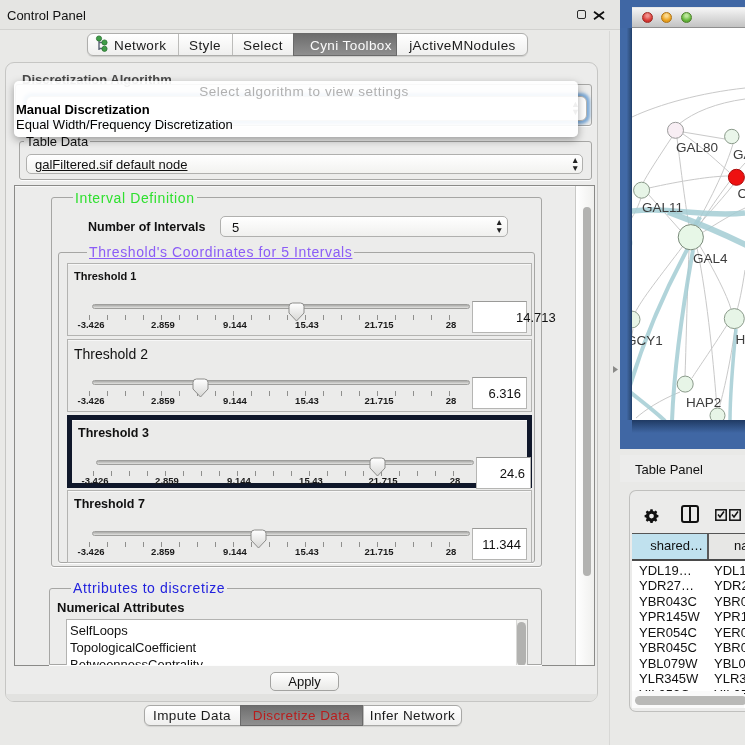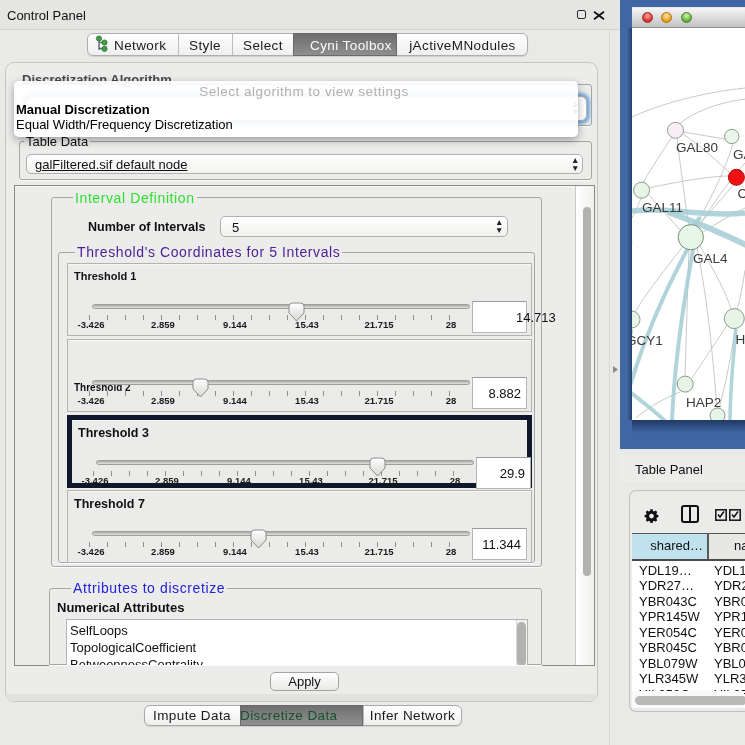--- a/index.html
+++ b/index.html
@@ -58,21 +58,21 @@
 
 <div class="abs etch" style="left:51px;top:197px;width:491px;height:370px;"></div>
 <div class="gtitle" style="left:54px;top:191px;color:#2fe02f;">Interval Definition</div>
 
 <div class="abs" style="left:88px;top:220px;font-size:12.5px;font-weight:bold;color:#111;">Number of Intervals</div>
 <div class="abs" style="left:220px;top:216px;width:288px;height:21px;background:linear-gradient(#ffffff,#f0f0ee);border:1px solid #b0b0ae;border-radius:5px;"></div>
 <div class="abs" style="left:232px;top:220px;font-size:13px;color:#111;">5</div>
 <div class="abs" style="left:495px;top:218px;font-size:8.5px;color:#222;line-height:8px;">▲<br>▼</div>
 
 <div class="abs etch" style="left:58px;top:252px;width:477px;height:311px;"></div>
-<div class="gtitle" style="left:56px;top:245px;color:#4c1d95;">Threshold's Coordinates for 5 Intervals</div>
+<div class="gtitle" style="left:68px;top:245px;color:#8b5cf6;text-decoration:underline;">Threshold's Coordinates for 5 Intervals</div>
 
 <svg width="0" height="0" style="position:absolute;">
     <defs>
       <linearGradient id="thgrad" x1="0" y1="0" x2="0" y2="1">
         <stop offset="0" stop-color="#ffffff"></stop>
         <stop offset="1" stop-color="#d6d6d4"></stop>
       </linearGradient>
     </defs>
   </svg>
 <div class="abs" style="left:67px;top:263px;width:465px;height:73px;background:#ebebea;border:1px solid #b3b3b1;box-shadow:inset 0 1px 0 #f7f7f7;">
@@ -85,50 +85,50 @@
   <div style="position:absolute;left:239px;top:55px;transform:translateX(-50%);font-size:9.5px;font-weight:bold;color:#1a1a1a;">15.43</div>
   <div style="position:absolute;left:311px;top:55px;transform:translateX(-50%);font-size:9.5px;font-weight:bold;color:#1a1a1a;">21.715</div>
   <div style="position:absolute;left:383px;top:55px;transform:translateX(-50%);font-size:9.5px;font-weight:bold;color:#1a1a1a;">28</div>
   <svg style="position:absolute;left:220.3px;top:37.5px;" width="17" height="20" viewBox="0 0 17 20">
       <path d="M1 11 L1 4.5 Q1 1 4.5 1 L12.5 1 Q16 1 16 4.5 L16 11 L8.5 19 Z" fill="url(#thgrad)" stroke="#8c8c8a" stroke-width="1"></path>
     </svg>
   <div style="position:absolute;left:404px;top:37px;width:55px;height:32px;background:#fff;border:1px solid #b5b5b3;border-top-color:#9a9a98;"></div>
   <div style="position:absolute;left:404px;top:46px;width:49px;text-align:right;font-size:13px;color:#111;padding-left:44px;">14.713</div>
 </div>
 <div class="abs" style="left:67px;top:339px;width:465px;height:73px;background:#ebebea;border:1px solid #b3b3b1;box-shadow:inset 0 1px 0 #f7f7f7;">
-  <div style="position:absolute;left:6px;top:6px;font-size:10px;font-weight:bold;color:#111;margin-top:36px;">Threshold 2</div>
+  <div style="position:absolute;left:6px;top:6px;font-size:14px;font-weight:normal;color:#111;">Threshold 2</div>
   <div style="position:absolute;left:24px;top:40px;width:378px;height:5px;background:linear-gradient(#a9a9a7,#e2e2e0);border:1px solid #9e9e9c;border-radius:3px;"></div>
   <div style="position:absolute;left:21px;top:51px;width:362px;height:5px;background:repeating-linear-gradient(to right,#8f8f8d 0,#8f8f8d 1px,transparent 1px,transparent 18px);"></div>
   <div style="position:absolute;left:23px;top:55px;transform:translateX(-50%);font-size:9.5px;font-weight:bold;color:#1a1a1a;">-3.426</div>
   <div style="position:absolute;left:95px;top:55px;transform:translateX(-50%);font-size:9.5px;font-weight:bold;color:#1a1a1a;">2.859</div>
   <div style="position:absolute;left:167px;top:55px;transform:translateX(-50%);font-size:9.5px;font-weight:bold;color:#1a1a1a;">9.144</div>
   <div style="position:absolute;left:239px;top:55px;transform:translateX(-50%);font-size:9.5px;font-weight:bold;color:#1a1a1a;">15.43</div>
   <div style="position:absolute;left:311px;top:55px;transform:translateX(-50%);font-size:9.5px;font-weight:bold;color:#1a1a1a;">21.715</div>
   <div style="position:absolute;left:383px;top:55px;transform:translateX(-50%);font-size:9.5px;font-weight:bold;color:#1a1a1a;">28</div>
   <svg style="position:absolute;left:124.1px;top:37.5px;" width="17" height="20" viewBox="0 0 17 20">
       <path d="M1 11 L1 4.5 Q1 1 4.5 1 L12.5 1 Q16 1 16 4.5 L16 11 L8.5 19 Z" fill="url(#thgrad)" stroke="#8c8c8a" stroke-width="1"></path>
     </svg>
   <div style="position:absolute;left:404px;top:37px;width:55px;height:32px;background:#fff;border:1px solid #b5b5b3;border-top-color:#9a9a98;"></div>
-  <div style="position:absolute;left:404px;top:46px;width:49px;text-align:right;font-size:13px;color:#111;">8.882</div>
+  <div style="position:absolute;left:404px;top:46px;width:49px;text-align:right;font-size:13px;color:#111;">6.316</div>
 </div>
 <div class="abs" style="left:67px;top:414.5px;width:465px;height:73px;background:#ebebea;border:5px solid #0f172a;box-shadow:inset 0 1px 0 #f7f7f7;">
   <div style="position:absolute;left:6px;top:6px;font-size:12.5px;font-weight:bold;color:#111;">Threshold 3</div>
   <div style="position:absolute;left:24px;top:40px;width:378px;height:5px;background:linear-gradient(#a9a9a7,#e2e2e0);border:1px solid #9e9e9c;border-radius:3px;"></div>
   <div style="position:absolute;left:21px;top:51px;width:362px;height:5px;background:repeating-linear-gradient(to right,#8f8f8d 0,#8f8f8d 1px,transparent 1px,transparent 18px);"></div>
   <div style="position:absolute;left:23px;top:55px;transform:translateX(-50%);font-size:9.5px;font-weight:bold;color:#1a1a1a;">-3.426</div>
   <div style="position:absolute;left:95px;top:55px;transform:translateX(-50%);font-size:9.5px;font-weight:bold;color:#1a1a1a;">2.859</div>
   <div style="position:absolute;left:167px;top:55px;transform:translateX(-50%);font-size:9.5px;font-weight:bold;color:#1a1a1a;">9.144</div>
   <div style="position:absolute;left:239px;top:55px;transform:translateX(-50%);font-size:9.5px;font-weight:bold;color:#1a1a1a;">15.43</div>
   <div style="position:absolute;left:311px;top:55px;transform:translateX(-50%);font-size:9.5px;font-weight:bold;color:#1a1a1a;">21.715</div>
   <div style="position:absolute;left:383px;top:55px;transform:translateX(-50%);font-size:9.5px;font-weight:bold;color:#1a1a1a;">28</div>
   <svg style="position:absolute;left:296.9px;top:37.5px;" width="17" height="20" viewBox="0 0 17 20">
       <path d="M1 11 L1 4.5 Q1 1 4.5 1 L12.5 1 Q16 1 16 4.5 L16 11 L8.5 19 Z" fill="url(#thgrad)" stroke="#8c8c8a" stroke-width="1"></path>
     </svg>
   <div style="position:absolute;left:404px;top:37px;width:55px;height:32px;background:#fff;border:1px solid #b5b5b3;border-top-color:#9a9a98;"></div>
-  <div style="position:absolute;left:404px;top:46px;width:49px;text-align:right;font-size:13px;color:#111;">29.9</div>
+  <div style="position:absolute;left:404px;top:46px;width:49px;text-align:right;font-size:13px;color:#111;">24.6</div>
 </div>
 <div class="abs" style="left:67px;top:490px;width:465px;height:73px;background:#ebebea;border:1px solid #b3b3b1;box-shadow:inset 0 1px 0 #f7f7f7;">
   <div style="position:absolute;left:6px;top:6px;font-size:12.5px;font-weight:bold;color:#111;">Threshold 7</div>
   <div style="position:absolute;left:24px;top:40px;width:378px;height:5px;background:linear-gradient(#a9a9a7,#e2e2e0);border:1px solid #9e9e9c;border-radius:3px;"></div>
   <div style="position:absolute;left:21px;top:51px;width:362px;height:5px;background:repeating-linear-gradient(to right,#8f8f8d 0,#8f8f8d 1px,transparent 1px,transparent 18px);"></div>
   <div style="position:absolute;left:23px;top:55px;transform:translateX(-50%);font-size:9.5px;font-weight:bold;color:#1a1a1a;">-3.426</div>
   <div style="position:absolute;left:95px;top:55px;transform:translateX(-50%);font-size:9.5px;font-weight:bold;color:#1a1a1a;">2.859</div>
   <div style="position:absolute;left:167px;top:55px;transform:translateX(-50%);font-size:9.5px;font-weight:bold;color:#1a1a1a;">9.144</div>
   <div style="position:absolute;left:239px;top:55px;transform:translateX(-50%);font-size:9.5px;font-weight:bold;color:#1a1a1a;">15.43</div>
   <div style="position:absolute;left:311px;top:55px;transform:translateX(-50%);font-size:9.5px;font-weight:bold;color:#1a1a1a;">21.715</div>
@@ -151,21 +151,21 @@
   <div style="position:absolute;right:1px;top:2px;width:9px;height:44px;background:#b2b2b0;border-radius:4.5px;"></div>
 </div>
 
 <div class="abs" style="left:270px;top:672px;width:69px;height:19px;background:linear-gradient(#ffffff,#e9e9e7);border:1px solid #a3a3a1;border-radius:5px;"></div>
 <div class="abs" style="left:270px;top:674px;width:69px;text-align:center;font-size:13px;color:#111;">Apply</div>
 
 <div class="abs" style="left:144px;top:705px;width:318px;height:21px;background:linear-gradient(#ffffff,#efefee);border:1px solid #a8a8a6;border-radius:6px;box-shadow:0 1px 1px rgba(0,0,0,0.1);"></div>
 <div class="abs" style="left:240px;top:705px;width:123px;height:21px;background:linear-gradient(#6f6f6f,#909090);border:1px solid #6a6a6a;"></div>
 <div class="abs" style="left:363px;top:706px;width:1px;height:19px;background:#bcbcba;"></div>
 <div class="abs" style="left:144px;top:708px;width:96px;text-align:center;font-size:13.5px;letter-spacing:0.4px;color:#1a1a1a;">Impute Data</div>
-<div class="abs" style="left:240px;top:708px;width:133px;text-align:left;font-size:13.5px;letter-spacing:0.4px;color:#14532d;">Discretize Data</div>
+<div class="abs" style="left:240px;top:708px;width:123px;text-align:center;font-size:13.5px;letter-spacing:0.4px;color:#b91c1c;">Discretize Data</div>
 <div class="abs" style="left:363px;top:708px;width:99px;text-align:center;font-size:13.5px;letter-spacing:0.4px;color:#1a1a1a;">Infer Network</div>
 
 <div class="abs" style="left:609px;top:31px;width:1px;height:714px;background:#d8d8d6;"></div>
 
 <svg class="abs" style="left:612px;top:365px;" width="7" height="9" viewBox="0 0 7 9">
     <path d="M1 8 L1 1 L6 4.5 Z" fill="#8a8a88"></path>
   </svg>
 
 <div class="abs" style="left:14px;top:81px;width:564px;height:56px;background:rgba(255,255,255,0.92);border-radius:5px;box-shadow:0 3px 8px rgba(0,0,0,0.35);"></div>
 <div class="abs" style="left:22px;top:84px;width:564px;text-align:center;font-size:13.5px;letter-spacing:0.5px;color:#b0b0b0;">Select algorithm to view settings</div>

